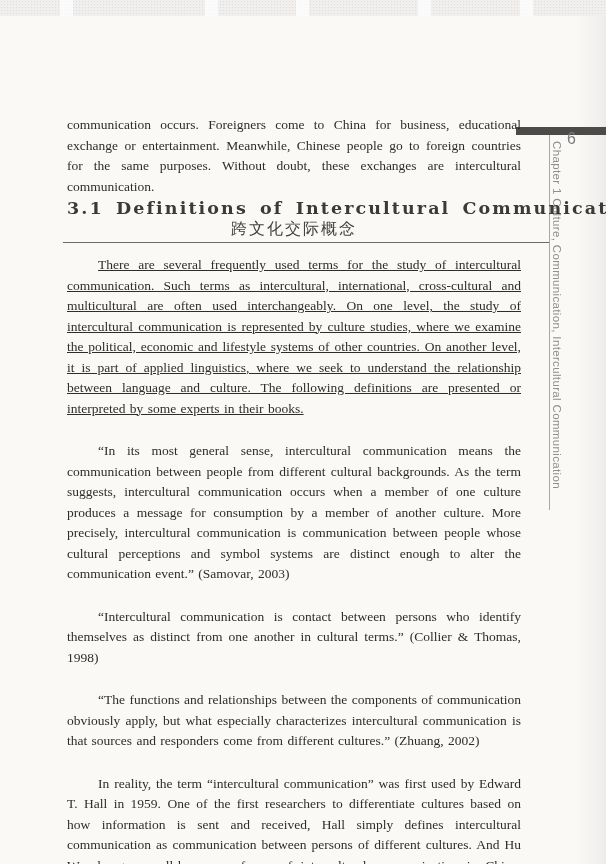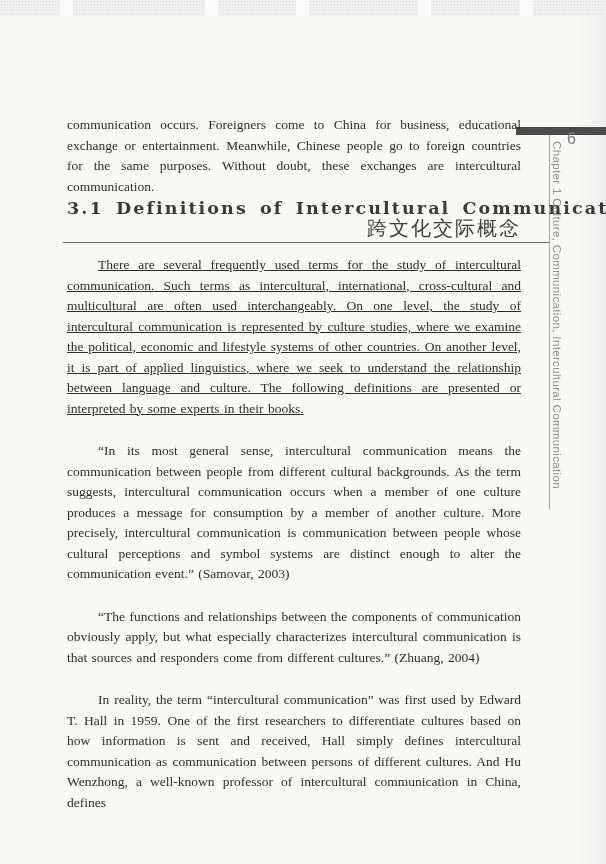--- a/index.html
+++ b/index.html
@@ -57,22 +57,22 @@
     margin:26px 0 0 -3px;
     font-family:"DejaVu Serif", serif;
     font-weight:bold;font-size:17.5px;line-height:22px;
     letter-spacing:2.1px;word-spacing:4px;
     color:#3b3a38;text-align:left;text-indent:0;
     white-space:nowrap;
   }
   .section-sub{
     margin:3px 0 0 0;
     font-family:"DejaVu Sans", sans-serif;
-    font-size:20px;line-height:19px;letter-spacing:2px;
-    color:#3f3e3c;text-align:right;text-indent:0;
+    font-size:16px;line-height:19px;letter-spacing:2px;
+    color:#3f3e3c;text-align:center;text-indent:0;
   }
   .section-rule{
     border:none;border-top:1px solid #6b6a68;
     margin:4px 0 0 -4px;width:486px;height:0;
   }
   .after-rule{margin-top:12px !important;text-decoration:underline;}
 </style>
 </head>
 <body>
 
@@ -93,17 +93,18 @@
 
   <div class="text-col">
     <p>communication occurs. Foreigners come to China for business, educational exchange or entertainment. Meanwhile, Chinese people go to foreign countries for the same purposes. Without doubt, these exchanges are intercultural communication.</p>
 
     <p class="section-head">3.1 Definitions of Intercultural Communication</p>
     <p class="section-sub">跨文化交际概念</p>
     <hr class="section-rule">
 
     <p class="indent after-rule">There are several frequently used terms for the study of intercultural communication. Such terms as intercultural, international, cross-cultural and multicultural are often used interchangeably. On one level, the study of intercultural communication is represented by culture studies, where we examine the political, economic and lifestyle systems of other countries. On another level, it is part of applied linguistics, where we seek to understand the relationship between language and culture. The following definitions are presented or interpreted by some experts in their books.</p>
     <p class="indent">“In its most general sense, intercultural communication means the communication between people from different cultural backgrounds. As the term suggests, intercultural communication occurs when a member of one culture produces a message for consumption by a member of another culture. More precisely, intercultural communication is communication between people whose cultural perceptions and symbol systems are distinct enough to alter the communication event.” (Samovar, 2003)</p>
-    <p class="indent">“The functions and relationships between the components of communication obviously apply, but what especially characterizes intercultural communication is that sources and responders come from different cultures.” (Zhuang, 2004)</p>
+    <p class="indent">“Intercultural communication is contact between persons who identify themselves as distinct from one another in cultural terms.” (Collier &amp; Thomas, 1998)</p>
+    <p class="indent">“The functions and relationships between the components of communication obviously apply, but what especially characterizes intercultural communication is that sources and responders come from different cultures.” (Zhuang, 2002)</p>
     <p class="indent">In reality, the term “intercultural communication” was first used by Edward T. Hall in 1959. One of the first researchers to differentiate cultures based on how information is sent and received, Hall simply defines intercultural communication as communication between persons of different cultures. And Hu Wenzhong, a well-known professor of intercultural communication in China, defines</p>
   </div>
 
 </div>
 
 </body></html>

